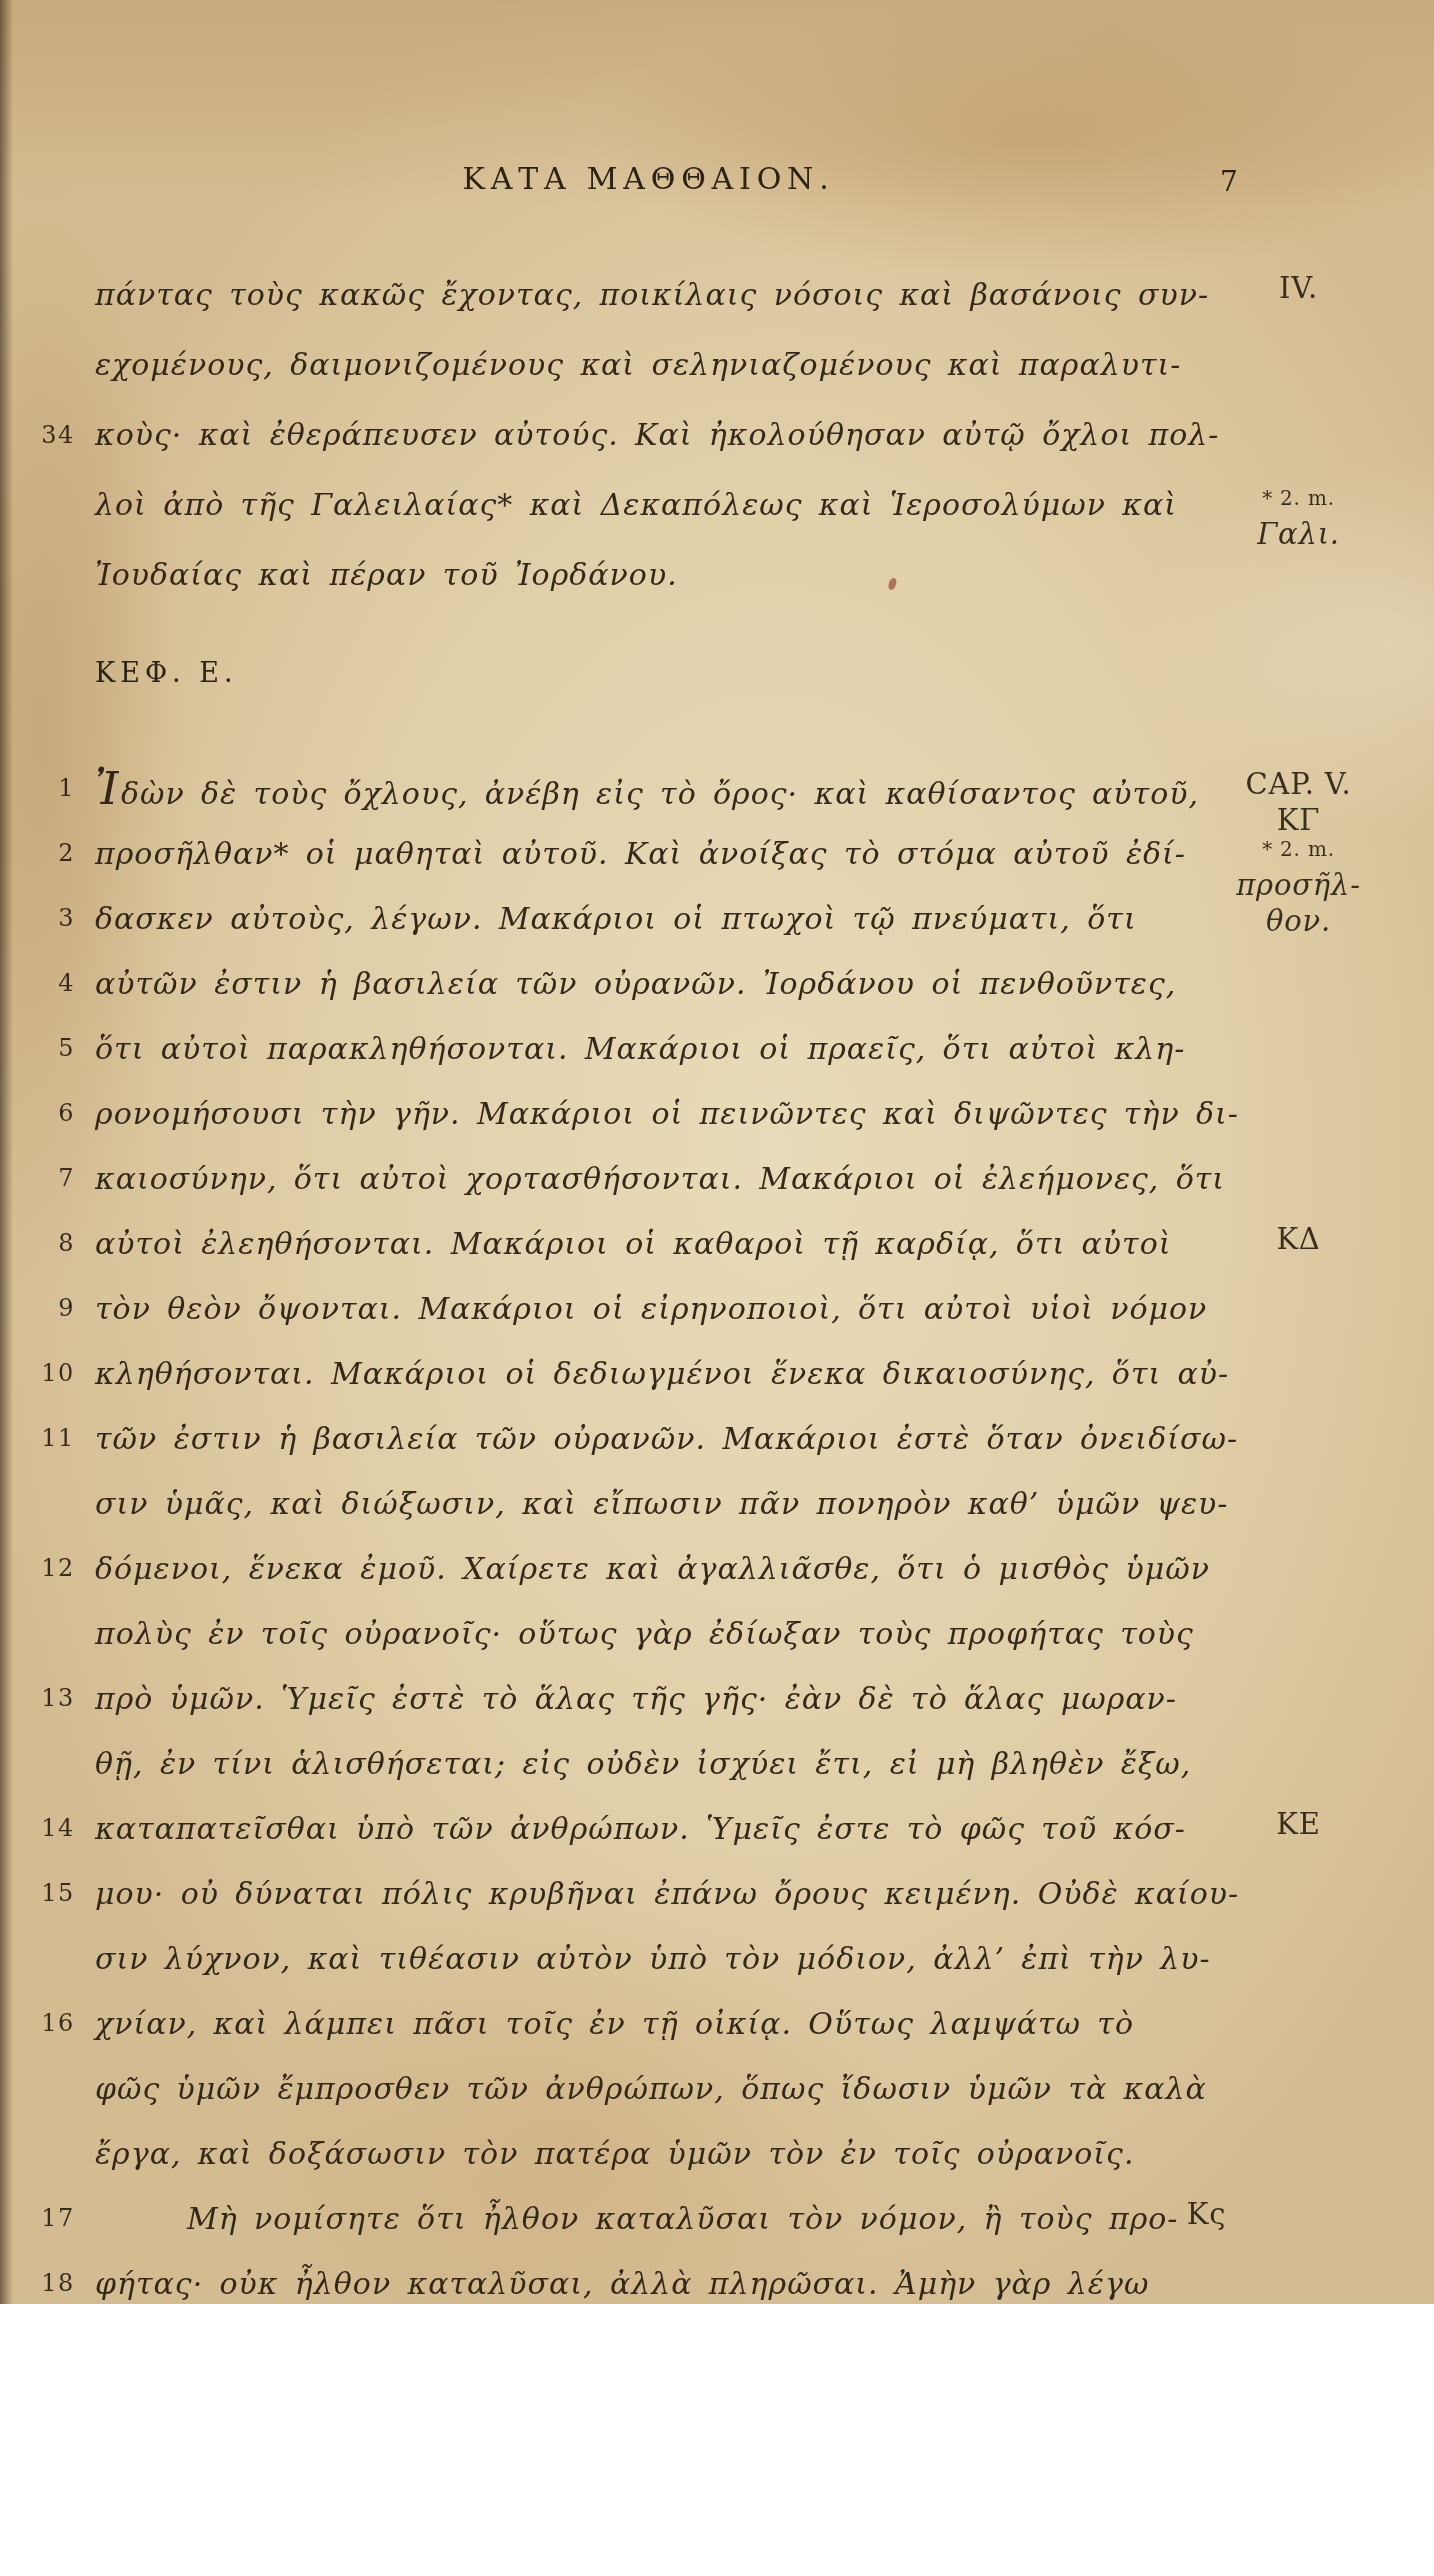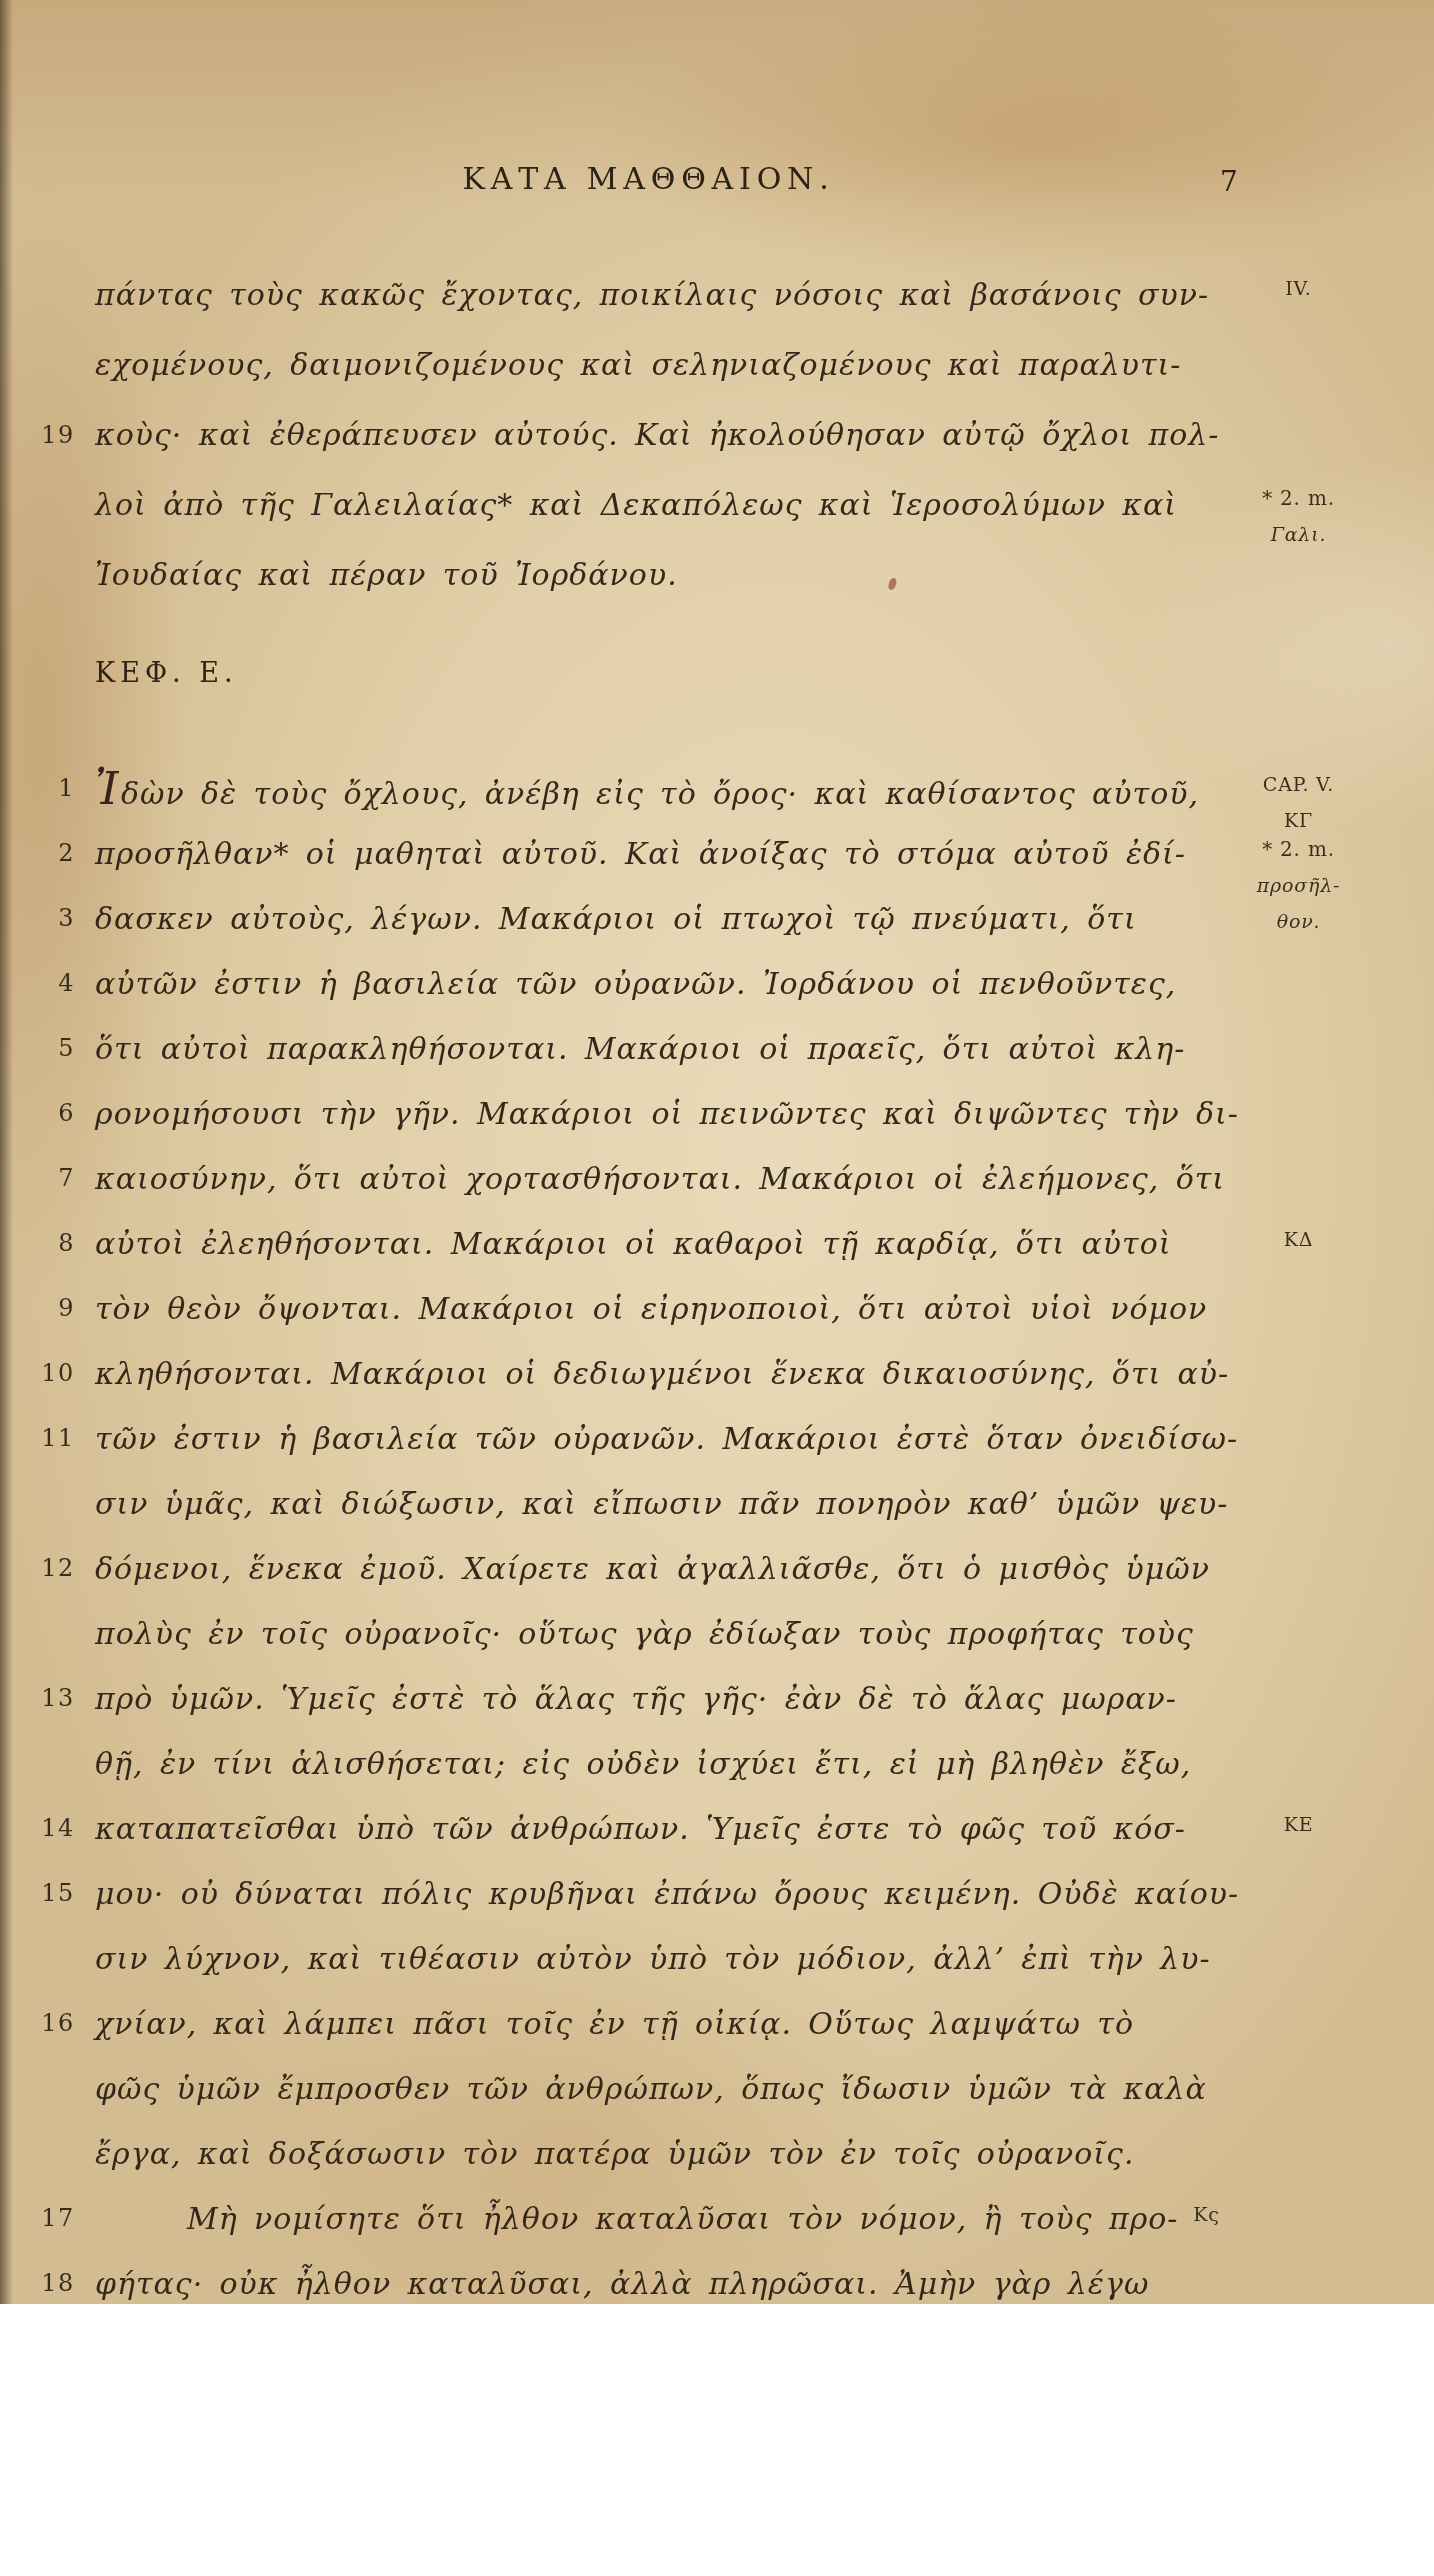--- a/index.html
+++ b/index.html
@@ -52,41 +52,41 @@
   .vnum {
     position: absolute; left: -92px; width: 72px; text-align: right;
     font-style: normal; font-size: 24px; letter-spacing: 1.6px;
     color: rgba(42,31,18,0.92);
   }
   .mnote {
     position: absolute; left: 1121px; top: 10px; width: 165px;
     text-align: center; line-height: 36px;
   }
   .row.indent .mnote { left: 1029px; }
-  .note-line { display: block; font-style: normal; font-size: 19px; letter-spacing: 0.8px; color: rgba(42,31,18,0.92); }
+  .note-line { display: block; font-style: normal; font-size: 29px; letter-spacing: 0.8px; color: rgba(42,31,18,0.92); }
   .nl-greek { font-style: italic; }
   .nl-small { font-size: 20px; }
   .speck {
     position: absolute; left: 889px; top: 578px; width: 7.4px; height: 11.5px;
     background: #94432f; border-radius: 50% 40% 50% 40%; opacity: 0.65;
     transform: rotate(14deg);
   }
 </style>
 </head>
 <body>
 
 <div class="page">
   <div class="running-header">ΚΑΤΑ ΜΑΘΘΑΙΟΝ.</div>
   <div class="page-number">7</div>
   <div class="text-block para1">
       <div class="row"><span class="gtext">πάντας τοὺς κακῶς ἔχοντας, ποικίλαις νόσοις καὶ βασάνοις συν-</span><span class="mnote">
           <span class="note-line">IV.</span>
         </span></div>
       <div class="row"><span class="gtext">εχομένους, δαιμονιζομένους καὶ σεληνιαζομένους καὶ παραλυτι-</span></div>
-      <div class="row"><span class="vnum">19</span><span class="gtext">κοὺς· καὶ ἐθεράπευσεν αὐτούς. Καὶ ἠκολούθησαν αὐτῷ ὄχλοι πολ-</span></div>
+      <div class="row"><span class="vnum">34</span><span class="gtext">κοὺς· καὶ ἐθεράπευσεν αὐτούς. Καὶ ἠκολούθησαν αὐτῷ ὄχλοι πολ-</span></div>
       <div class="row"><span class="gtext">λοὶ ἀπὸ τῆς Γαλειλαίας* καὶ Δεκαπόλεως καὶ Ἱεροσολύμων καὶ</span><span class="mnote">
           <span class="note-line nl-small">* 2. m.</span>
           <span class="note-line nl-greek">Γαλι.</span>
         </span></div>
       <div class="row"><span class="gtext">Ἰουδαίας καὶ πέραν τοῦ Ἰορδάνου.</span></div>
     </div>
   <div class="chapter-heading">ΚΕΦ. Ε.</div>
   <div class="text-block ch5">
       <div class="row"><span class="vnum">1</span><span class="lead">Ἰ</span><span class="gtext">δὼν δὲ τοὺς ὄχλους, ἀνέβη εἰς τὸ ὄρος· καὶ καθίσαντος αὐτοῦ,</span><span class="mnote">
           <span class="note-line">CAP. V.</span>

